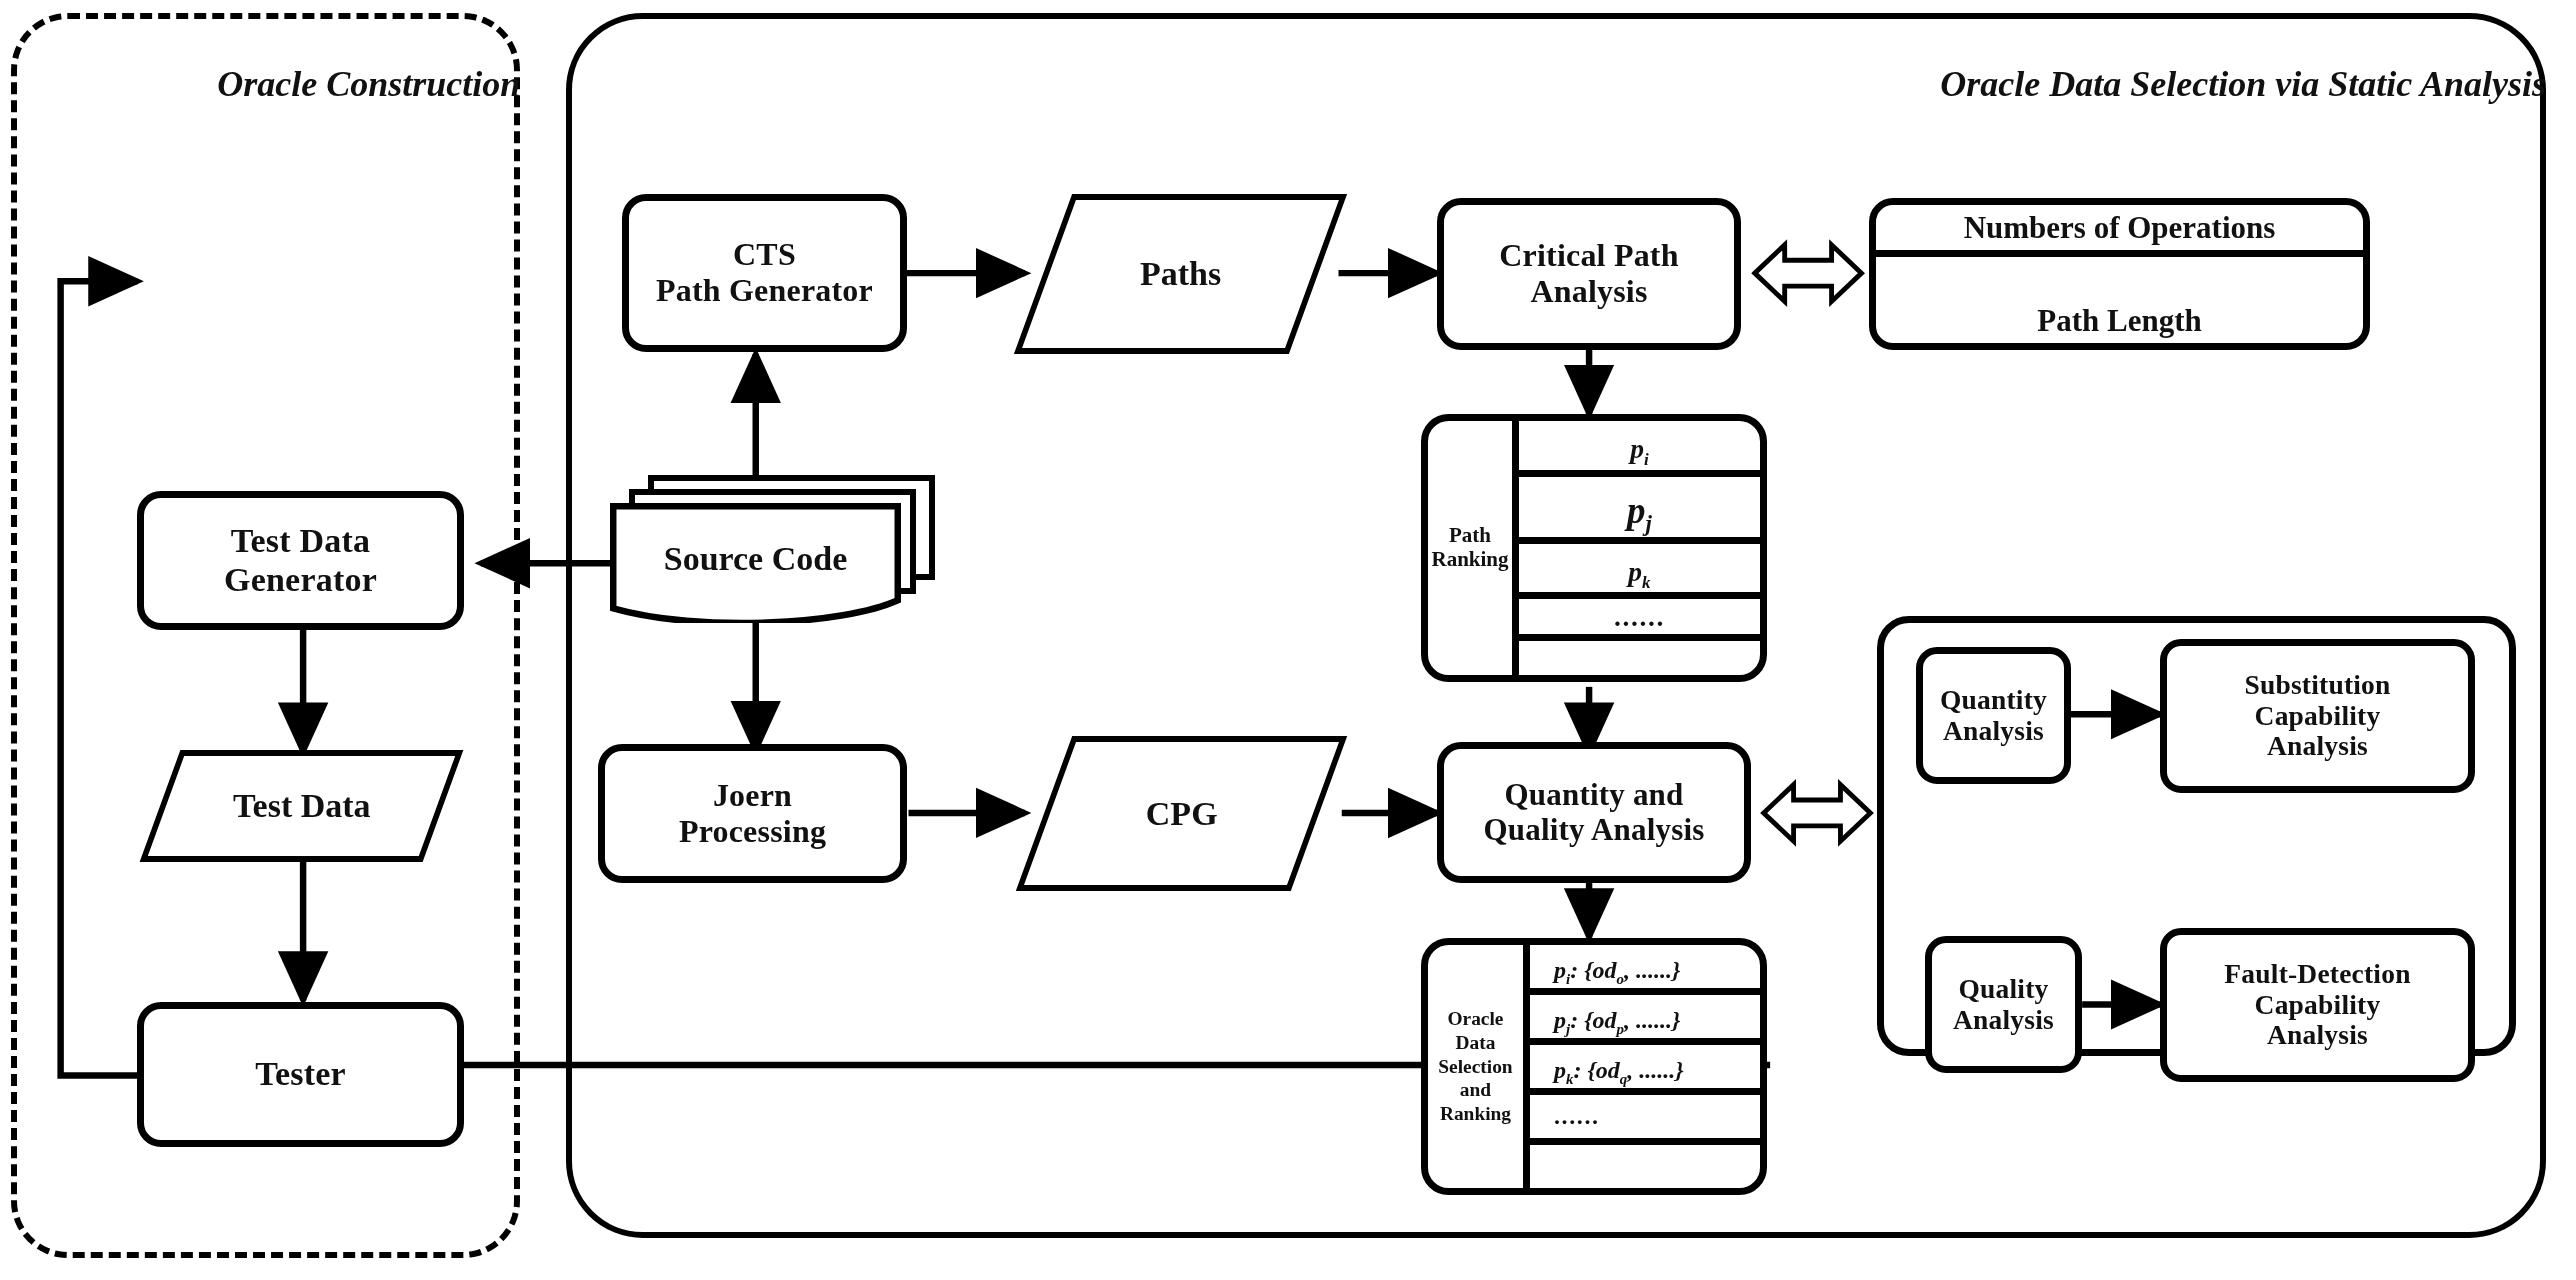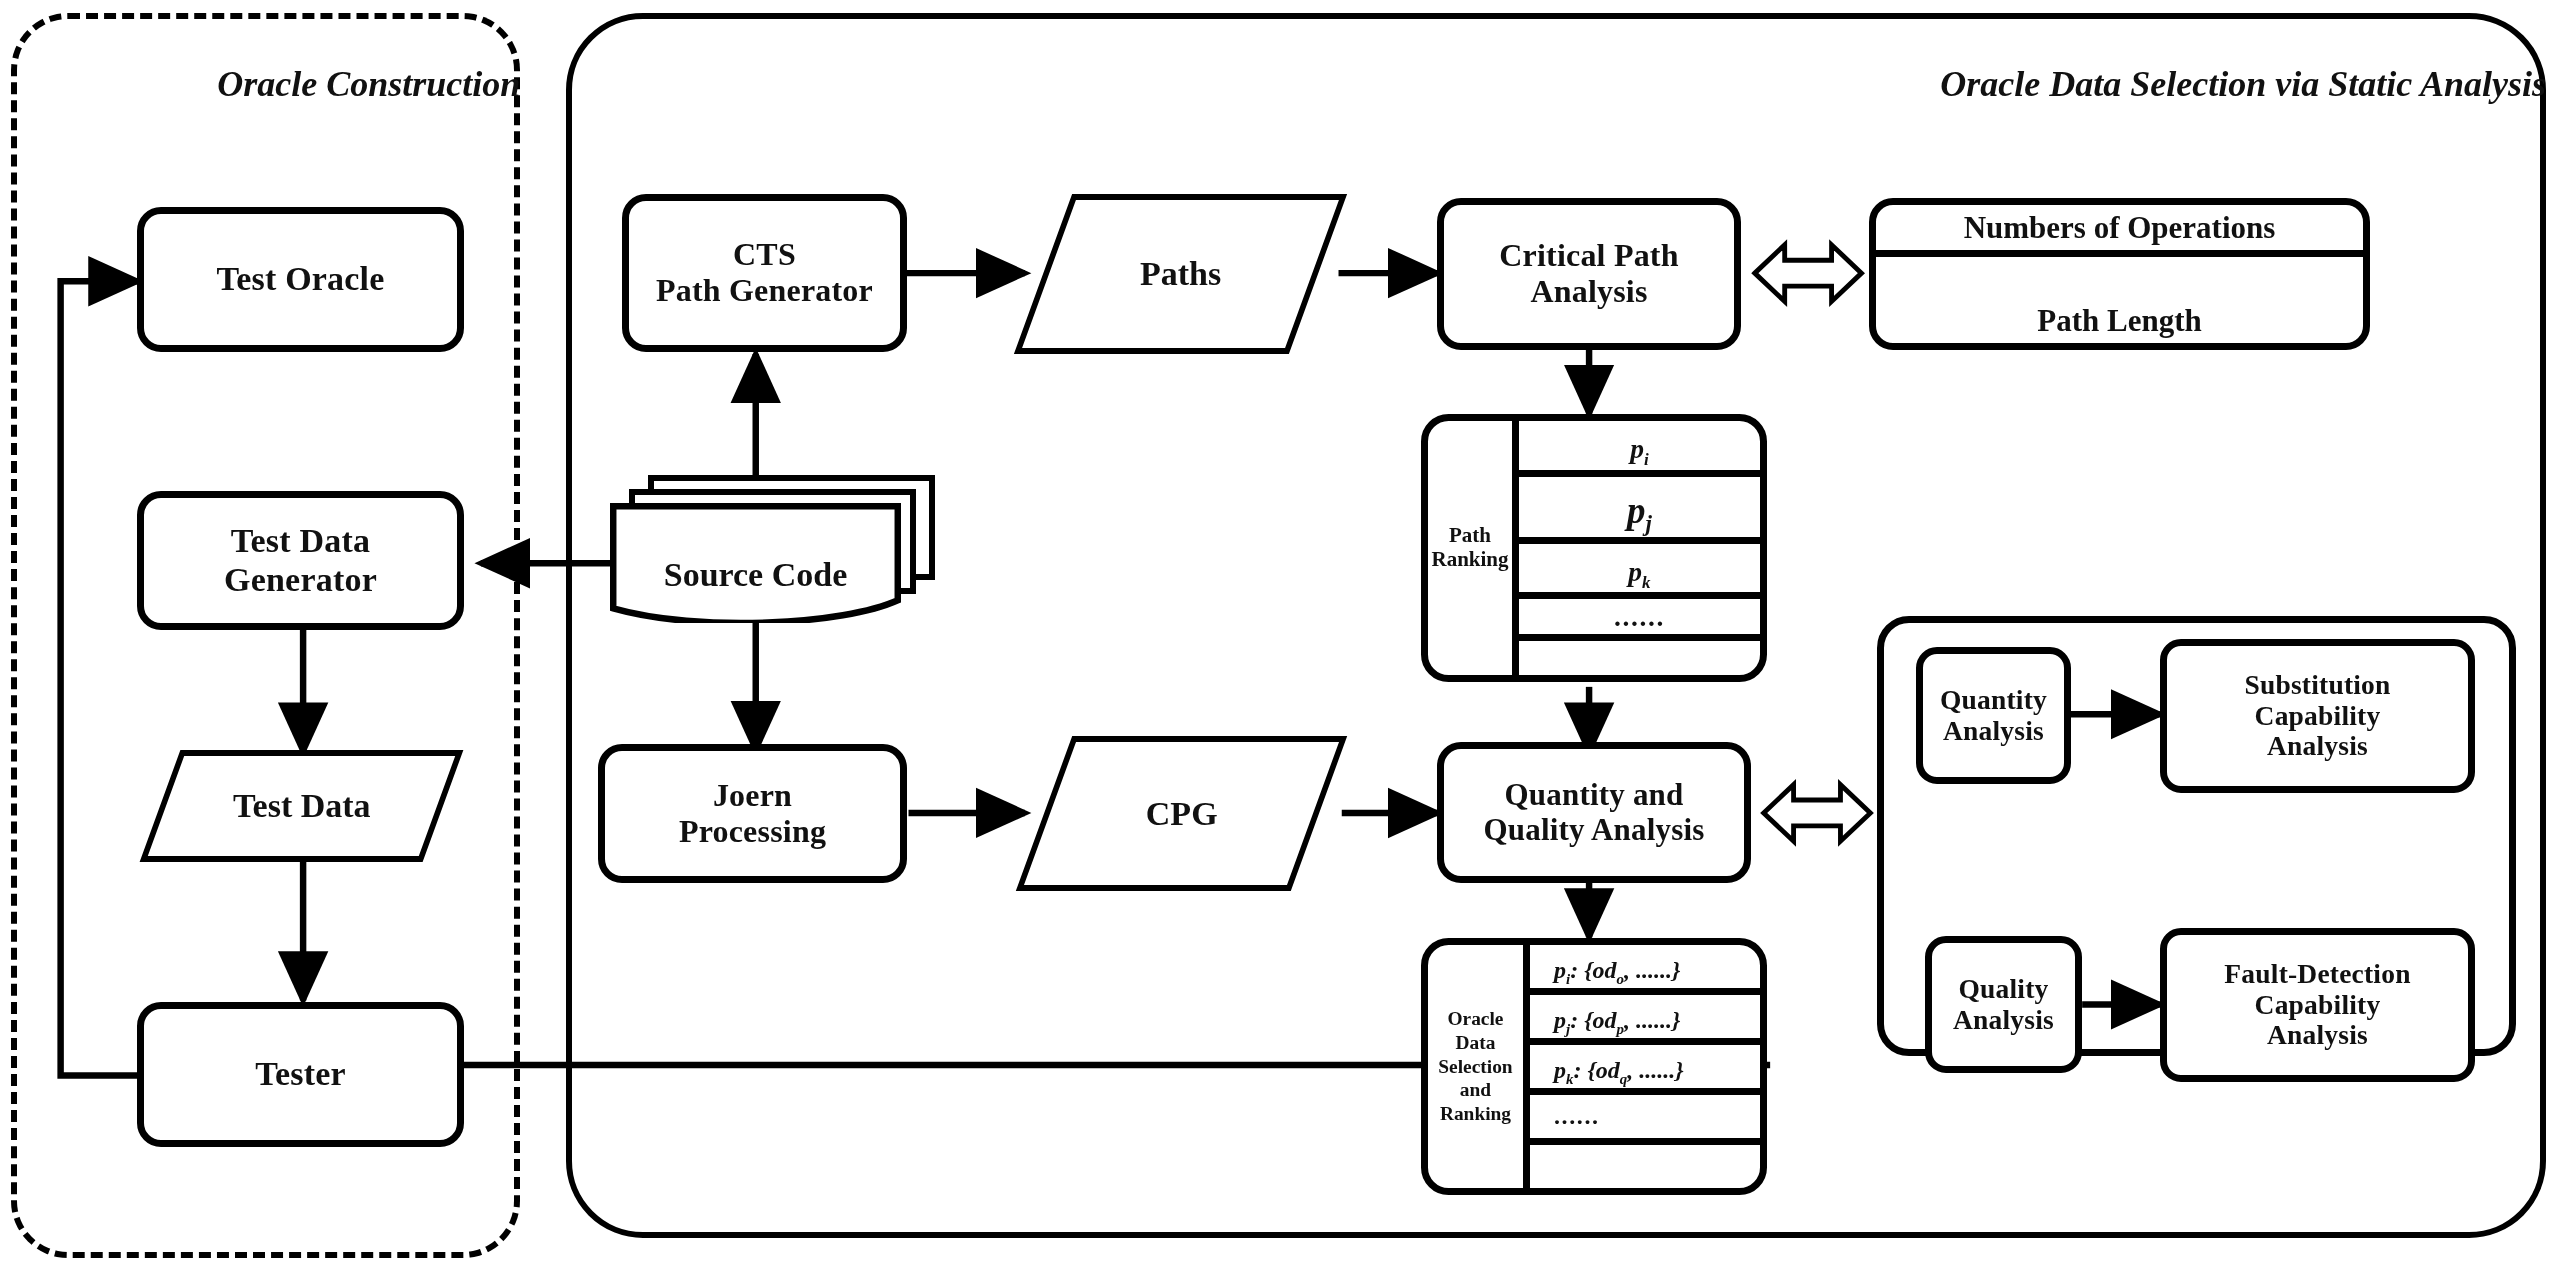--- a/index.html
+++ b/index.html
@@ -231,23 +231,20 @@
       <path d="M2171,338 L2208,303 L2208,322 L2266,322 L2266,303 L2303,338
                L2266,373 L2266,354 L2208,354 L2208,373 Z" fill="#fff"></path>
     </g>
 
     <g fill="#000" stroke="#000" stroke-width="6" stroke-linejoin="miter">
       <path d="M2182,1006 L2219,971 L2219,990 L2277,990 L2277,971 L2314,1006
                L2277,1041 L2277,1022 L2219,1022 L2219,1041 Z" fill="#fff"></path>
     </g>
   </svg>
 
-  <div class="node" style="left:137px; top:207px; width:327px; height:145px; font-size:34px;">
-    <span class="lbl">Test Oracle</span>
-  </div>
 
   <div class="node" style="left:137px; top:491px; width:327px; height:139px; font-size:34px; white-space:pre-line;">
     <span class="lbl" style="white-space:pre-line;">Test Data
 Generator</span>
   </div>
 
   <div class="para" style="left:160px; top:750px; width:283px; height:112px;">
     <span class="lbl" style="font-size:34px;">Test Data</span>
   </div>
 
@@ -277,21 +274,21 @@
       <span style="font-size:31px;">Path Length</span>
     </div>
   </div>
 
   <div class="docstack" style="left:610px; top:475px; width:331px; height:147px;">
     <div class="sheet" style="left:38px; top:0px; width:287px; height:105px;"></div>
     <div class="sheet" style="left:19.4px; top:13.7px; width:287px; height:105px;"></div>
     <svg class="front" style="left:0px; top:27.5px; width:291px; height:120px; position:absolute;" viewBox="0 0 360 148" preserveAspectRatio="none">
       <path d="M4,4 L356,4 L356,120 C290,150 110,160 4,130 Z" fill="#ffffff" stroke="#000000" stroke-width="8"></path>
     </svg>
-    <div style="position:absolute; left:0px; top:14px; width:291px; height:105px; display:flex; align-items:flex-end; justify-content:center;">
+    <div style="position:absolute; left:0px; top:31px; width:291px; height:105px; display:flex; align-items:center; justify-content:center;">
       <span class="lbl" style="font-size:34px; font-weight:700; color:#111;">Source Code</span>
     </div>
   </div>
 
   <div class="node" style="left:598px; top:744px; width:309px; height:139px; font-size:32px; white-space:pre-line;">
     <span class="lbl" style="white-space:pre-line;">Joern
 Processing</span>
   </div>
 
   <div class="para" style="left:1044px; top:736px; width:275px; height:155px;">

